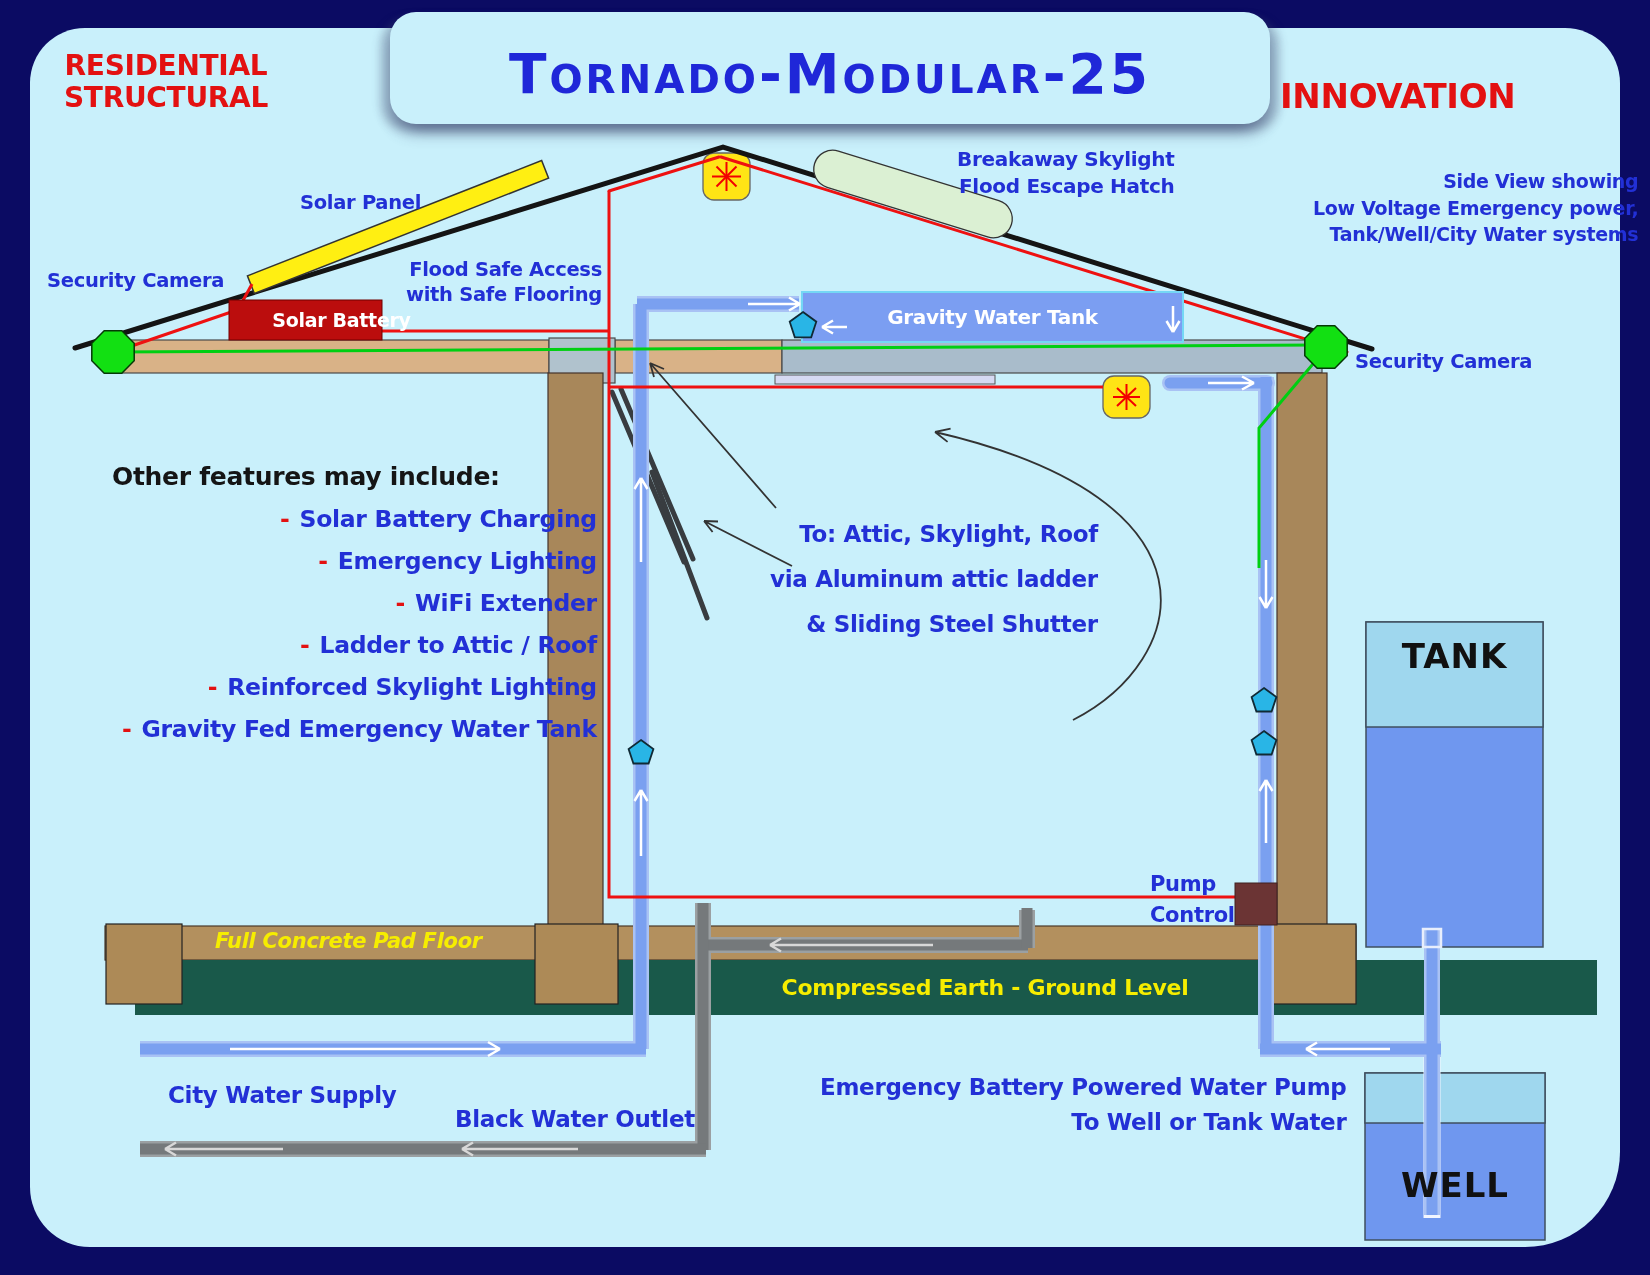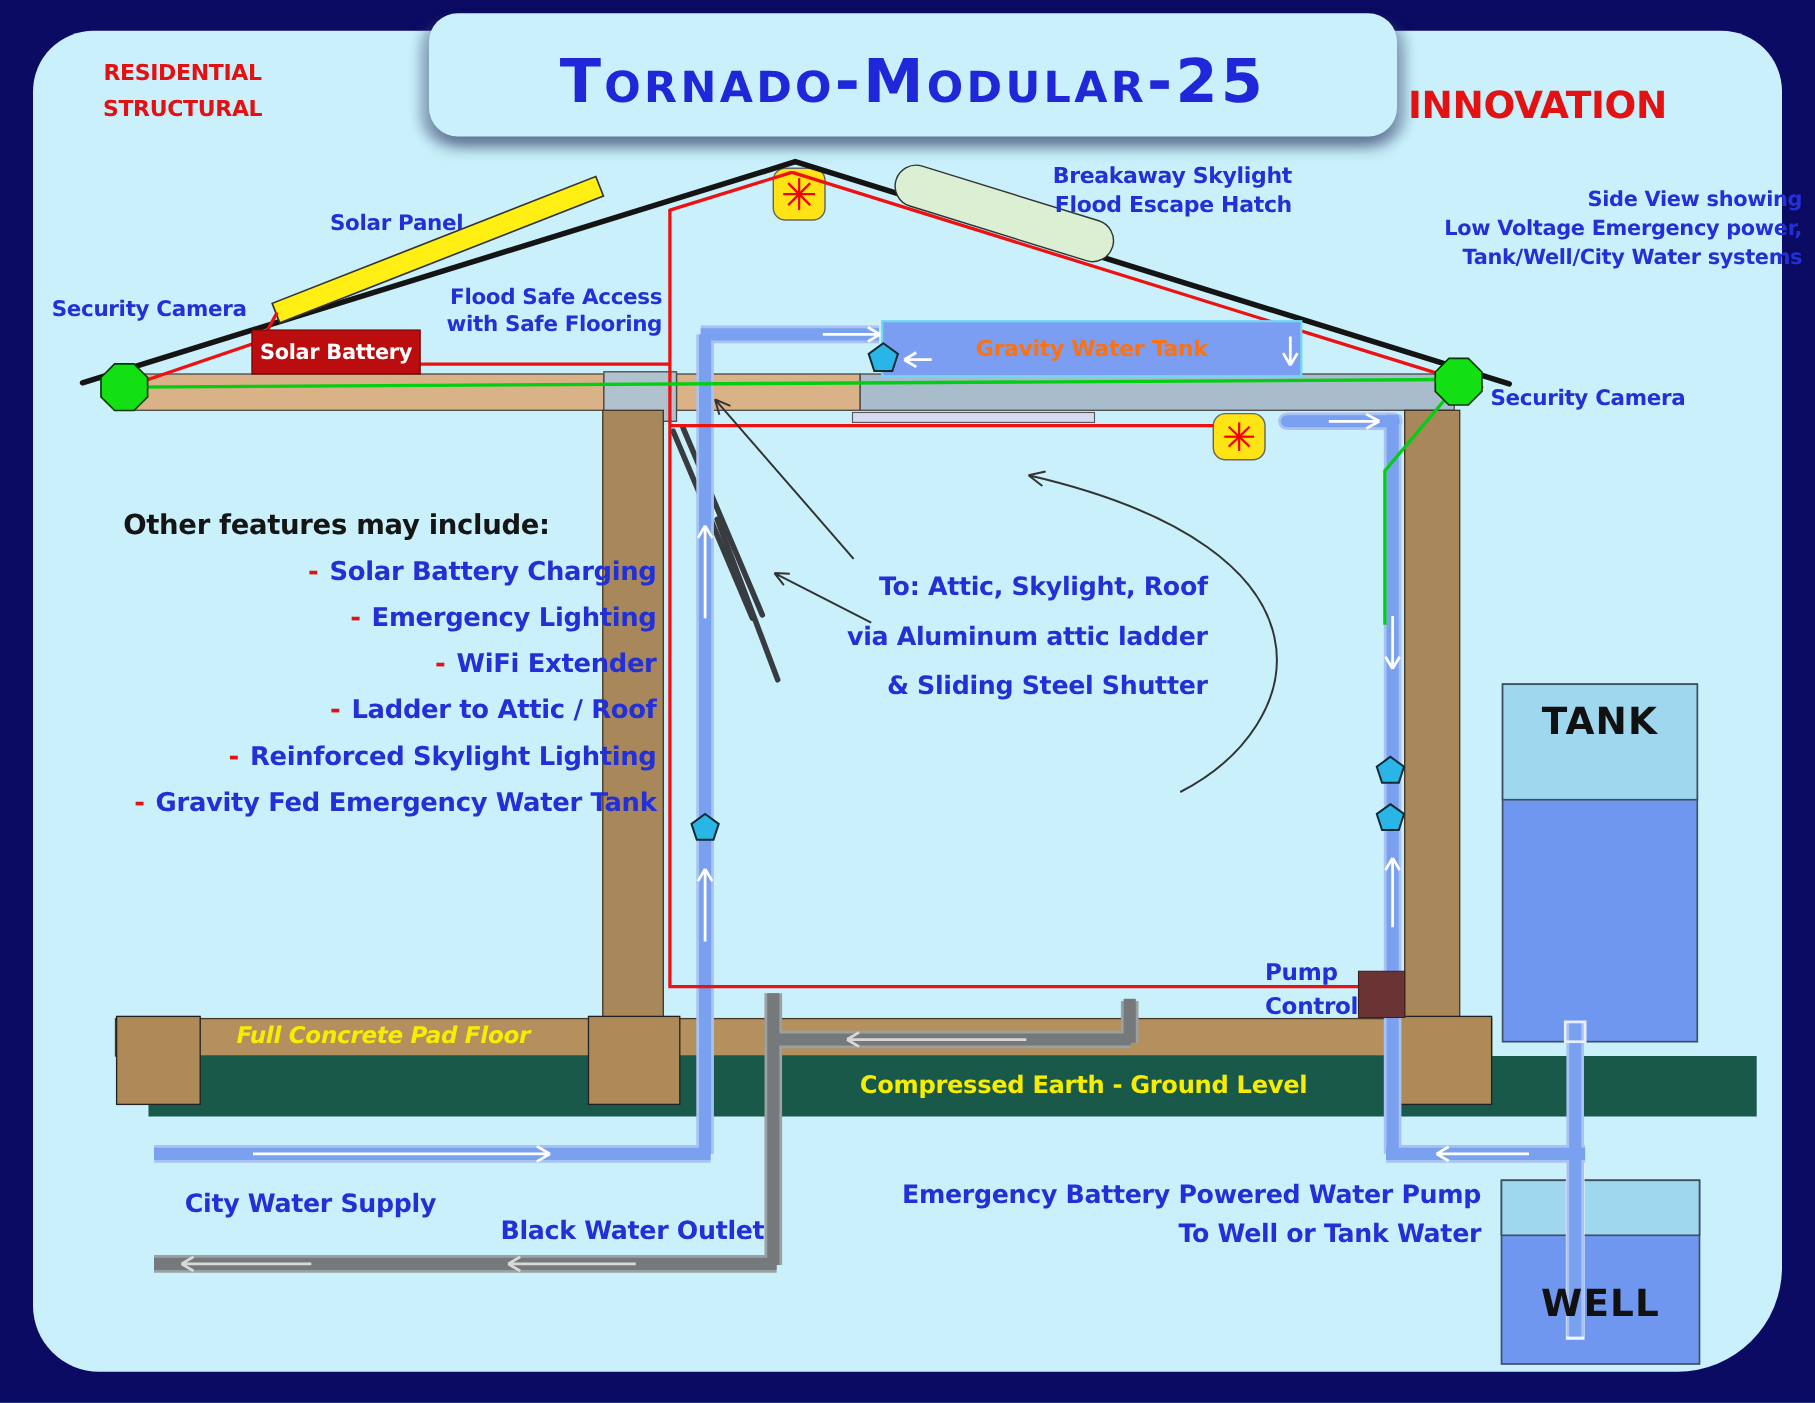--- a/index.html
+++ b/index.html
@@ -8,34 +8,34 @@
   .panel{position:absolute;left:30px;top:28px;width:1590px;height:1219px;background:#c9f0fb;
          border-radius:55px 55px 95px 60px;}
   .plaque{position:absolute;left:390px;top:12px;width:880px;height:112px;background:#c9f0fb;
           border-radius:26px;box-shadow:0 10px 14px rgba(60,70,110,.45),-9px 6px 10px rgba(60,70,110,.30),9px 6px 10px rgba(60,70,110,.30);}
   svg.diagram{position:absolute;left:0;top:0;}
   .lbl{position:absolute;white-space:nowrap;font-weight:bold;letter-spacing:-0.3px;text-align:right;}
   .blue{color:#2230d6;}
   .red{color:#e31111;}
   .yellow{color:#f6ed00;}
   .black{color:#151515;}
-  #residential{left:58px;top:50px;width:216px;text-align:center;font-size:20px;line-height:32px;}
+  #residential{left:58px;top:50px;width:216px;text-align:center;font-size:28px;line-height:32px;}
   #title{left:390px;top:46px;width:880px;text-align:center;font-size:55px;color:#1f27d8;
          font-variant:small-caps;letter-spacing:3px;line-height:56px;}
   #innovation{left:1280px;top:76px;width:230px;text-align:center;font-size:34px;}
   #side-note{left:1313px;top:168px;font-size:19px;line-height:26.7px;}
   #lbl-solar-panel{left:300px;top:191px;font-size:19.5px;}
   #lbl-cam-left{left:47px;top:269px;font-size:19.5px;}
   #lbl-cam-right{left:1355px;top:350px;font-size:19.5px;}
   #lbl-flood-safe{left:406px;top:258px;font-size:19.5px;line-height:24.5px;}
   #lbl-breakaway{left:957px;top:146px;font-size:20px;line-height:27px;}
   #lbl-battery{left:229px;top:300px;width:153px;height:40px;display:flex;align-items:center;justify-content:center;
-               color:#fff;font-size:19px;}
+               color:#fff;font-size:19px;padding-left:36px;}
   #lbl-gravity{left:802px;top:292px;width:381px;height:50px;display:flex;align-items:center;justify-content:center;
-               font-size:20px;color:#f97316;}
+               font-size:20px;color:#ffffff;}
   #attic-note{left:770px;top:512px;font-size:23px;line-height:45px;}
   #features-title{left:112px;top:462px;font-size:25px;}
   #features-list{left:122px;top:505px;font-size:23.5px;}
   .feat-row{margin-bottom:14px;}
   .feat-row .dash{color:#e31111;margin-right:10px;}
   .feat-row .txt{color:#2230d6;}
   #lbl-pad{left:215px;top:929px;width:250px;text-align:right;font-size:21px;font-style:italic;}
   #lbl-ground{left:700px;top:975px;width:570px;text-align:center;font-size:22px;}
   #lbl-pump1{left:1150px;top:872px;font-size:21px;}
   #lbl-pump2{left:1150px;top:903px;font-size:21px;}

